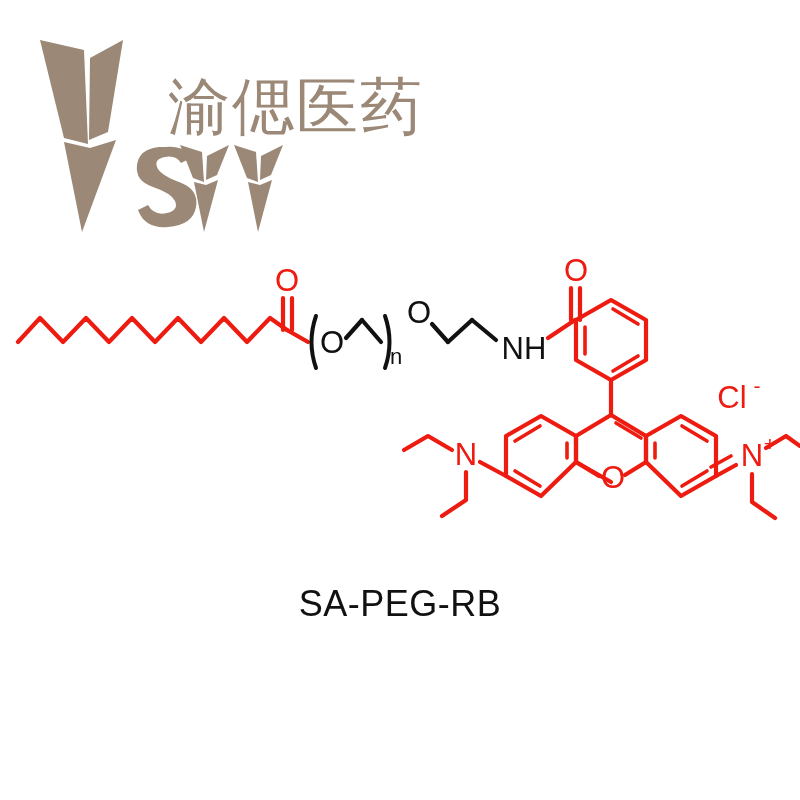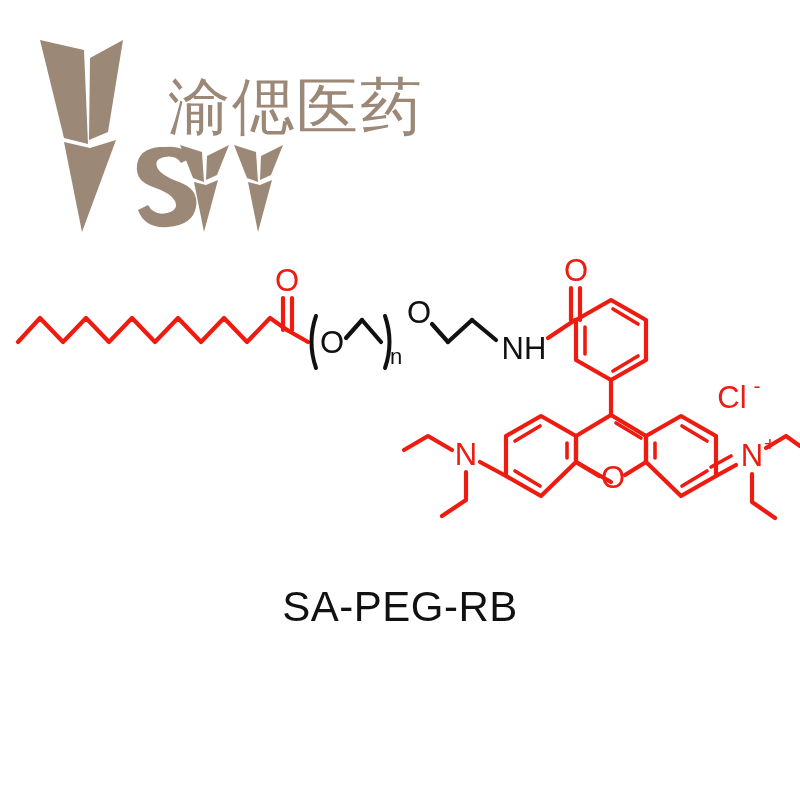--- a/index.html
+++ b/index.html
@@ -107,21 +107,21 @@
     stroke-linecap: round;
   }
   
   #caption {
     position: absolute;
     left: 0;
     top: 583px;
     width: 800px;
     text-align: center;
     font-family: "Liberation Sans", sans-serif;
-    font-size: 42px;
+    font-size: 36px;
     color: #111111;
     letter-spacing: 0.5px;
   }
 </style>
 </head>
 <body>
 
 <div id="page">
 
   <div id="logo">

